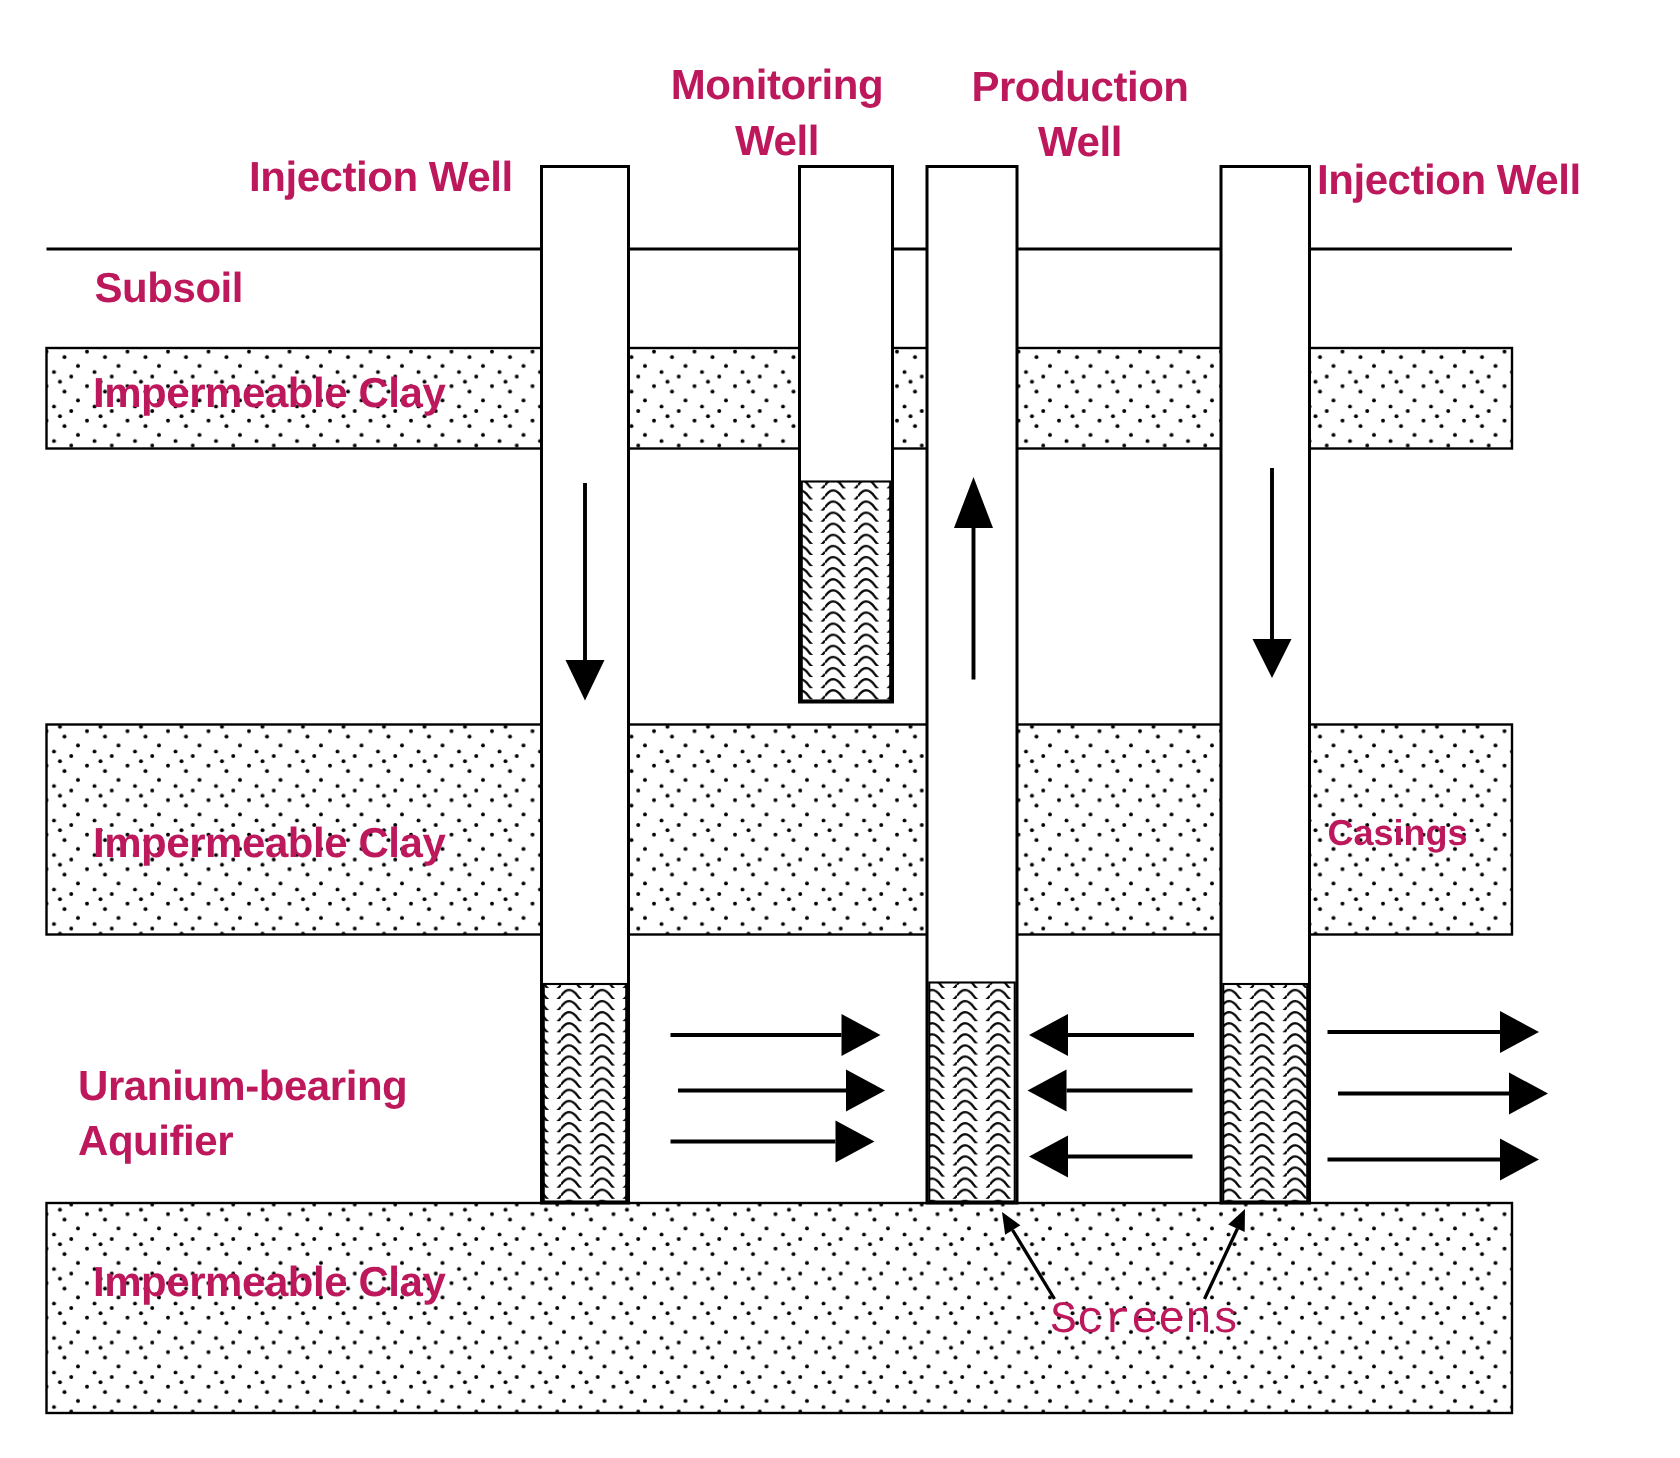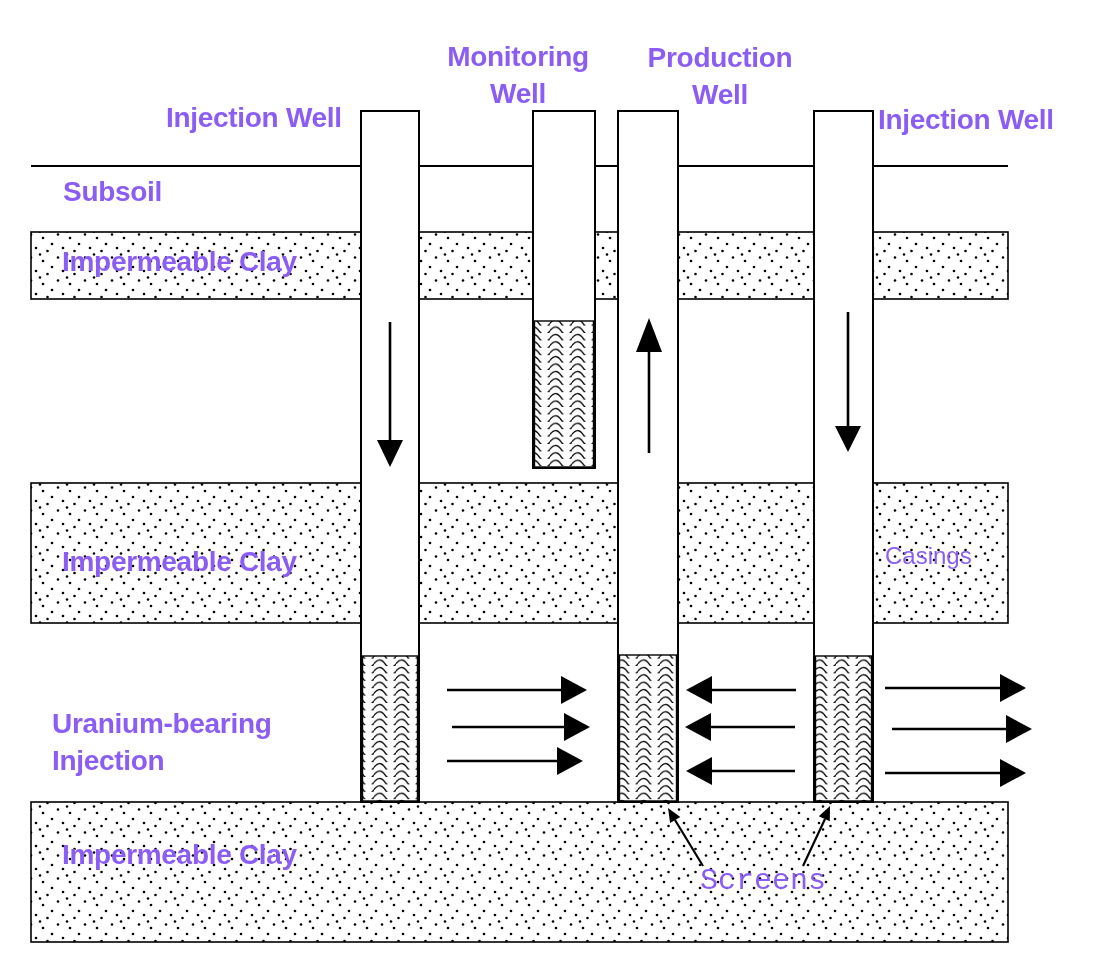--- a/index.html
+++ b/index.html
@@ -9,29 +9,29 @@
     height: 972px;
     background: #ffffff;
     font-family: "Liberation Sans", sans-serif;
     color: #000000;
     overflow: hidden;
   }
   #diagram-svg { position: absolute; left: 0; top: 0; }
   .lbl {
     position: absolute;
     white-space: nowrap;
-    color: #8b5cf6;
+    color: #be185d;
     font-weight: bold;
     font-size: 28px;
     letter-spacing: -0.3px;
     line-height: 31px;
   }
   .lbl.two-line { text-align: center; line-height: 37px; }
   .lbl.light { font-weight: normal; letter-spacing: 0; }
-  .lbl.casings { font-size: 24px; }
+  .lbl.casings { font-size: 24px; font-weight: bold; }
   .lbl.screens { font-size: 30px; font-family: Liberation Mono, monospace; }
 </style>
 </head>
 <body>
 
 <div id="stage">
 
   <svg id="diagram-svg" width="1120" height="972" viewBox="0 0 1120 972">
     <defs>
       <pattern id="dots" width="27" height="23" patternUnits="userSpaceOnUse">
@@ -143,20 +143,20 @@
 
   <div class="lbl" style="left:62px; top:246px;">Impermeable Clay</div>
 
 
   <div class="lbl" style="left:62px; top:546px;">Impermeable Clay</div>
 
   <div class="lbl light casings" style="left:885px; top:540px;">Casings</div>
 
   <div class="lbl" style="left:52px; top:662px; line-height:37px;margin-top:43px;">
     <div>Uranium-bearing</div>
-    <div>Injection</div>
+    <div>Aquifier</div>
   </div>
 
   <div class="lbl" style="left:62px; top:839px;">Impermeable Clay</div>
 
   <div class="lbl light screens" style="left:700px; top:866px;">Screens</div>
 
 </div>
 
 </body></html>

